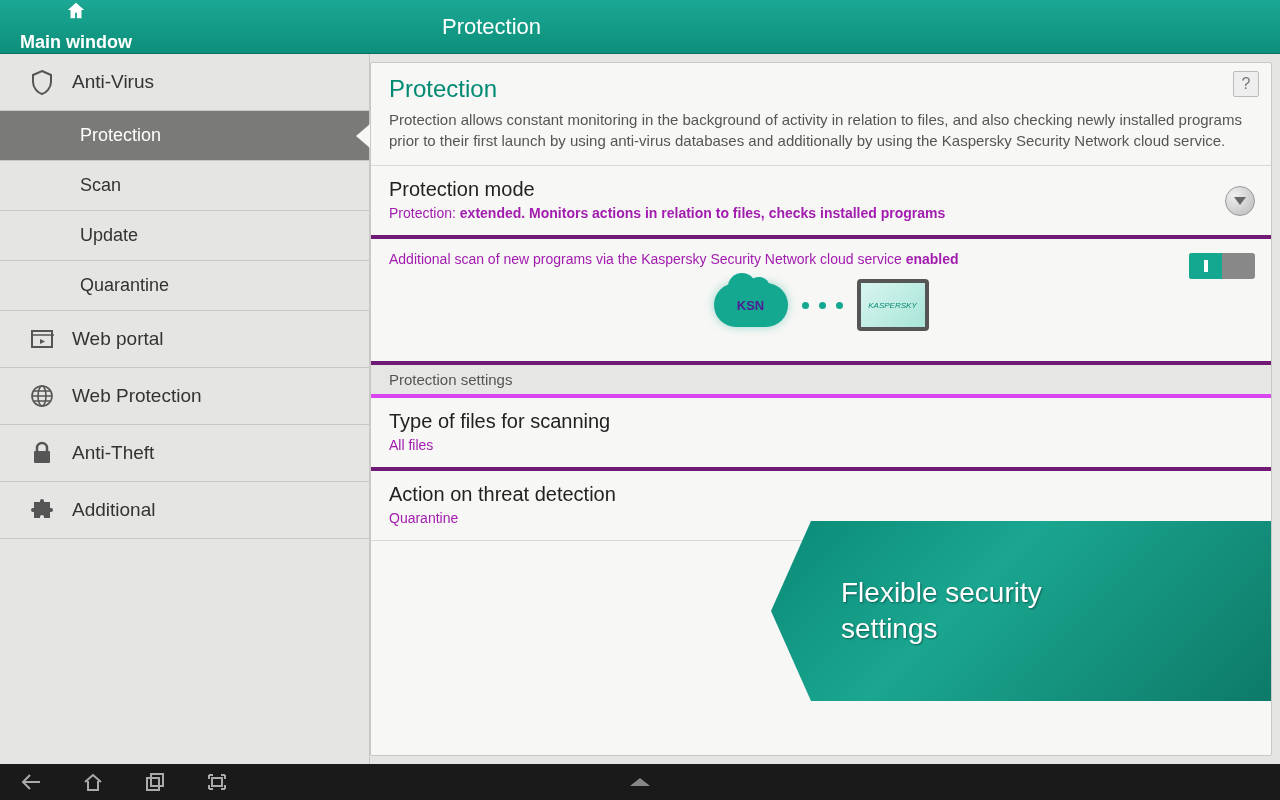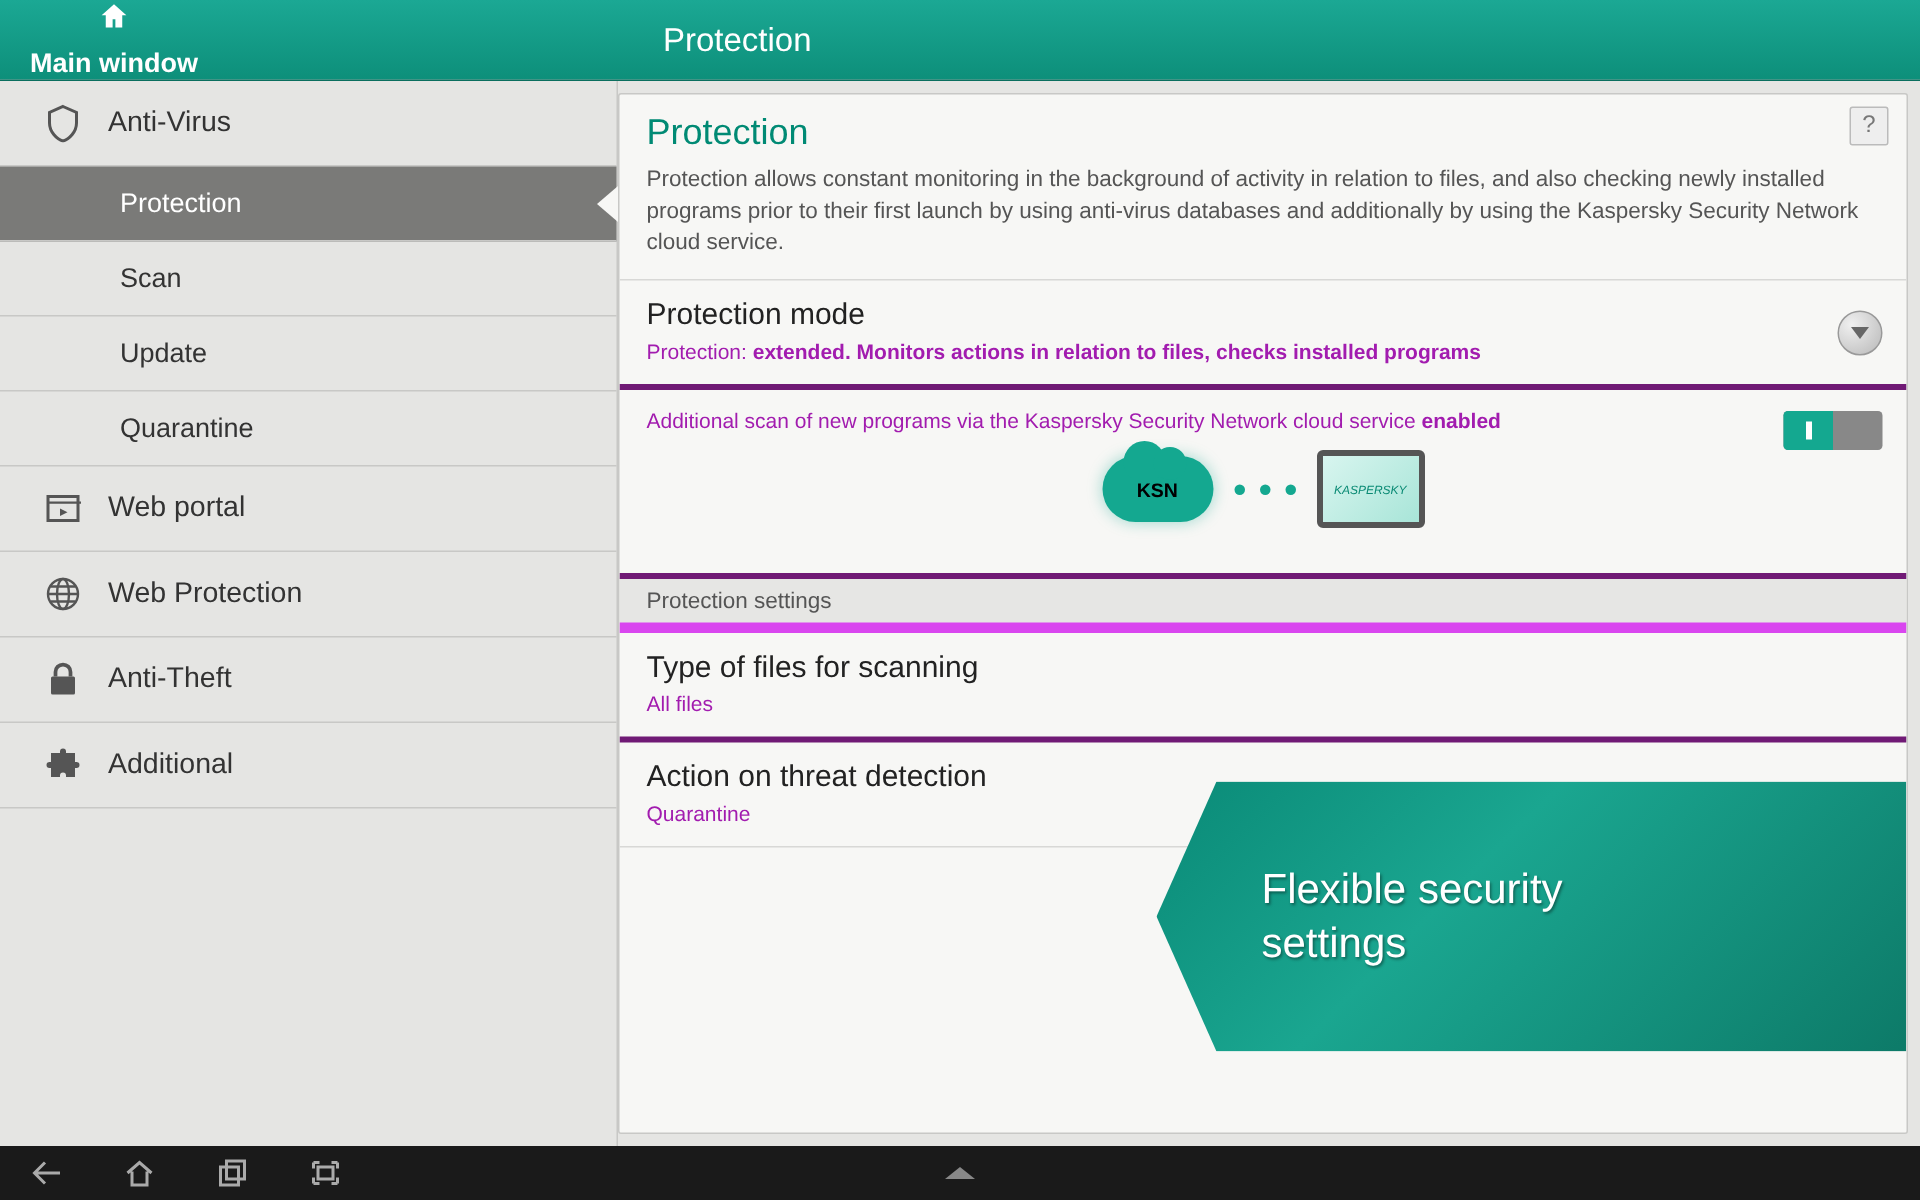--- a/index.html
+++ b/index.html
@@ -25,21 +25,21 @@
 }
 .header-title {
   margin-left: 310px;
   font-size: 22px;
 }
 .home-icon svg { display: block; }
 
 .content { display: flex; height: 710px; }
 
 .sidebar {
-  width: 412px;
+  width: 370px;
   background: #e5e5e3;
   border-right: 1px solid #c8c8c6;
 }
 .sidebar-item {
   display: flex;
   align-items: center;
   gap: 16px;
   padding: 14px 28px;
   border-bottom: 1px solid #c8c8c6;
   cursor: pointer;
@@ -147,21 +147,21 @@
   align-items: center;
   justify-content: center;
   gap: 14px;
   padding: 12px 0 16px;
 }
 .cloud {
   width: 74px; height: 44px;
   background: #14a890;
   border-radius: 22px;
   position: relative;
-  color: #000000;
+  color: #4c1d95;
   font-weight: bold;
   font-size: 13px;
   display: flex;
   align-items: center;
   justify-content: center;
   box-shadow: 0 0 10px rgba(20,168,144,0.4);
 }
 .cloud::before {
   content: '';
   position: absolute;
@@ -188,21 +188,21 @@
   background: linear-gradient(135deg, #d8f5ef, #a8e5d8);
   display: flex; align-items: center; justify-content: center;
   font-size: 8px;
   color: #0a8a74;
   font-style: italic;
 }
 
 .section-label {
   background: #e6e6e4;
   padding: 6px 18px;
-  border-bottom: 7px solid #d946ef;
+  border-bottom: 4px solid #d946ef;
   color: #555;
   font-size: 15px;
 }
 
 .promo {
   position: absolute;
   right: 0; bottom: 54px;
   width: 500px; height: 180px;
   background: linear-gradient(135deg, #0a8a77 0%, #1aa690 40%, #0d7a68 100%);
   display: flex;

